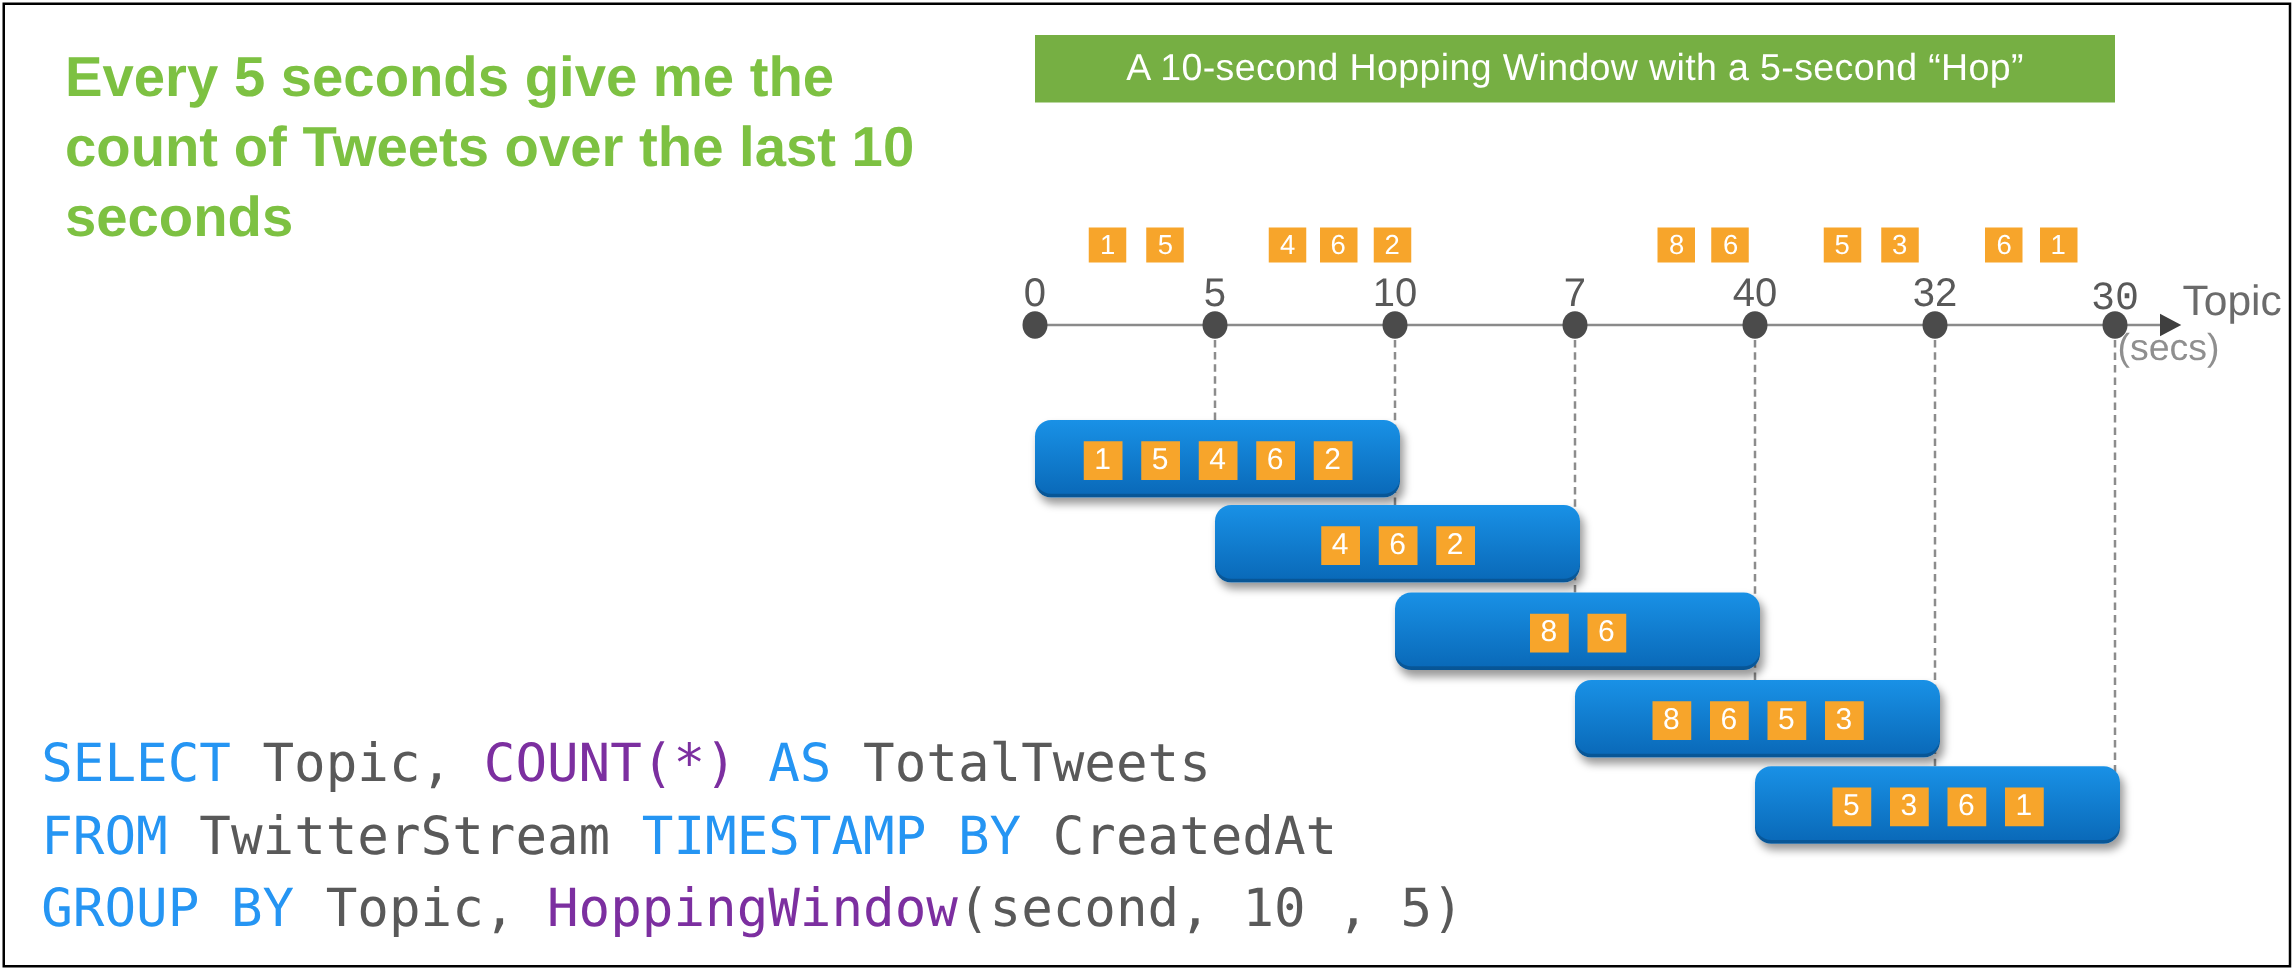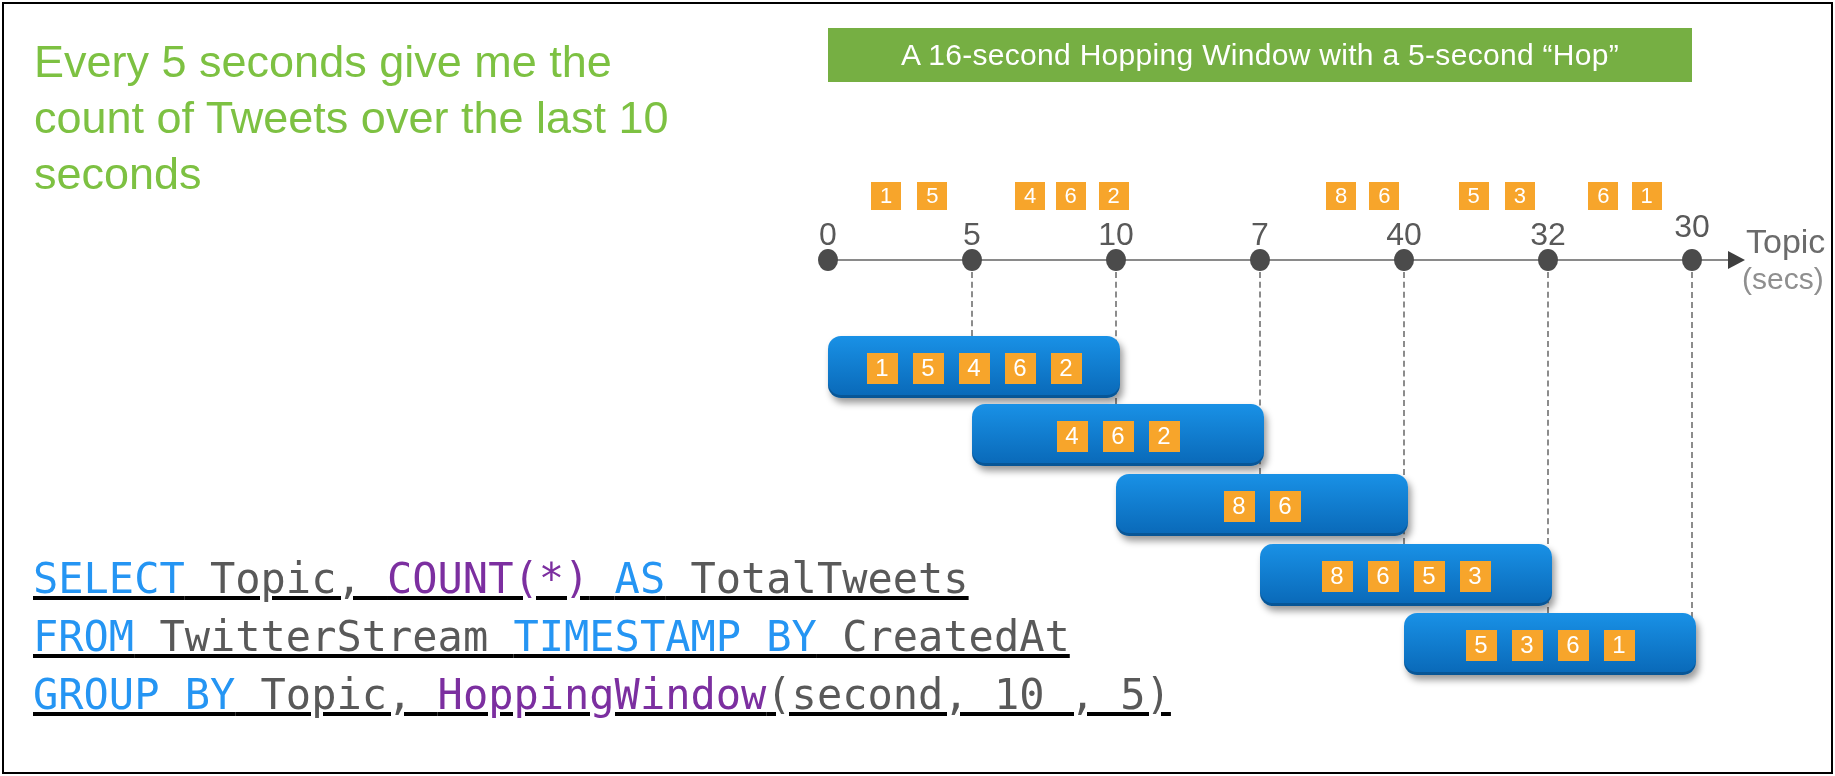--- a/index.html
+++ b/index.html
@@ -1,57 +1,57 @@
 <!DOCTYPE html>
 <html><head>
 <meta charset="utf-8">
 <style>
   html,body{margin:0;padding:0;background:#fff;}
   body{width:1835px;height:776px;position:relative;font-family:"Liberation Sans",sans-serif;overflow:hidden;}
   .frame{position:absolute;inset:2px;border:2px solid #000;background:#fff;}
 
-  .headline{position:absolute;left:34px;top:34px;width:700px;font-size:45px;line-height:1.24;color:var(--green-text);white-space:pre-line;}
+  .headline{position:absolute;left:52px;top:34px;width:700px;font-size:45px;line-height:1.24;color:var(--green-text);white-space:pre-line;font-weight:bold;}
 
   .banner{position:absolute;left:828px;top:28px;width:864px;height:54px;background:var(--green-banner);
           display:flex;align-items:center;justify-content:center;color:#fff;font-size:30px;font-weight:300;letter-spacing:.3px;}
 
   .axis-line{position:absolute;height:2px;background:#8a8a8a;}
   .axis-arrow{position:absolute;width:0;height:0;border-top:9px solid transparent;border-bottom:9px solid transparent;border-left:17px solid #3f3f3f;}
   .dot{position:absolute;width:20px;height:22px;border-radius:50%;background:#4b4b4b;}
   .tick-label{position:absolute;width:80px;text-align:center;font-size:32px;color:#595959;}
   .dash{position:absolute;width:0;border-left:2px dashed #8c8c8c;}
   .time-label{position:absolute;left:1746px;top:222px;font-size:34px;color:#6b6b6b;}
-  .secs-label{position:absolute;left:1742px;top:262px;font-size:30px;color:#8f8f8f;}
+  .secs-label{position:absolute;left:1694px;top:262px;font-size:30px;color:#8f8f8f;}
 
   .ev{position:absolute;width:30px;height:28px;background:var(--orange);color:#fff;font-size:22px;
       display:flex;align-items:center;justify-content:center;}
 
   .win{position:absolute;height:62px;border-radius:13px;
        background:linear-gradient(180deg,var(--blue-top) 0%,var(--blue-bottom) 100%);
        box-shadow:3px 5px 7px rgba(0,0,0,.40), inset 0 -3px 0 rgba(0,0,0,.18);
        display:flex;align-items:center;justify-content:center;gap:15px;}
   .win .sq{width:31px;height:31px;background:var(--orange);color:#fff;font-size:24px;
        display:flex;align-items:center;justify-content:center;margin-top:2px;}
 
-  .code{position:absolute;left:33px;top:550px;font-family:"DejaVu Sans Mono",monospace;font-size:42px;line-height:58px;white-space:pre;text-decoration:underline;}
+  .code{position:absolute;left:33px;top:582px;font-family:"DejaVu Sans Mono",monospace;font-size:42px;line-height:58px;white-space:pre;}
   .code .kw{color:var(--kw-blue);}
   .code .fn{color:var(--fn-purple);}
   .code .id{color:var(--code-gray);}
 </style>
 </head>
 <body style="--green-text: #7DC142; --green-banner: #76AF43; --orange: #F7A52B; --blue-top: #1991E6; --blue-bottom: #0968B7; --kw-blue: #2595F3; --fn-purple: #7C2FA0; --code-gray: #595959;">
 
 <div class="frame"></div>
 
 <div class="headline">Every 5 seconds give me the
 count of Tweets over the last 10
 seconds</div>
 
 <div class="banner">
-  <span>A 16-second Hopping Window with a 5-second “Hop”</span>
+  <span>A 10-second Hopping Window with a 5-second “Hop”</span>
 </div>
 
 <div id="diagram">
   <div class="time-label">Topic</div>
   <div class="secs-label">(secs)</div>
 <div class="axis-line" style="left: 826px; top: 259px; width: 902px;"></div>
     <div class="axis-arrow" style="left: 1728px; top: 251px;"></div>
     <div class="tick-label" style="left: 788px; top: 216px;">0</div>
     <div class="dot" style="left: 818px; top: 249px;"></div>
     <div class="tick-label" style="left: 932px; top: 216px;">5</div>
@@ -62,21 +62,21 @@
     <div class="dash" style="left: 1115px; top: 272px; height: 132px;"></div>
     <div class="tick-label" style="left: 1220px; top: 216px;">7</div>
     <div class="dot" style="left: 1250px; top: 249px;"></div>
     <div class="dash" style="left: 1259px; top: 272px; height: 202px;"></div>
     <div class="tick-label" style="left: 1364px; top: 216px;">40</div>
     <div class="dot" style="left: 1394px; top: 249px;"></div>
     <div class="dash" style="left: 1403px; top: 272px; height: 272px;"></div>
     <div class="tick-label" style="left: 1508px; top: 216px;">32</div>
     <div class="dot" style="left: 1538px; top: 249px;"></div>
     <div class="dash" style="left: 1547px; top: 272px; height: 341px;"></div>
-    <div class="tick-label" style="left: 1652px; top: 208px;">30</div>
+    <div class="tick-label" style="left: 1652px; top: 220px; font-family: Liberation Mono, monospace;">30</div>
     <div class="dot" style="left: 1682px; top: 249px;"></div>
     <div class="dash" style="left: 1691px; top: 272px; height: 346px;"></div>
     <div class="ev" style="left: 871.2px; top: 182px;">1</div>
     <div class="ev" style="left: 917.28px; top: 182px;">5</div>
     <div class="ev" style="left: 1015.2px; top: 182px;">4</div>
     <div class="ev" style="left: 1055.52px; top: 182px;">6</div>
     <div class="ev" style="left: 1098.72px; top: 182px;">2</div>
     <div class="ev" style="left: 1326.24px; top: 182px;">8</div>
     <div class="ev" style="left: 1369.44px; top: 182px;">6</div>
     <div class="ev" style="left: 1458.72px; top: 182px;">5</div>

